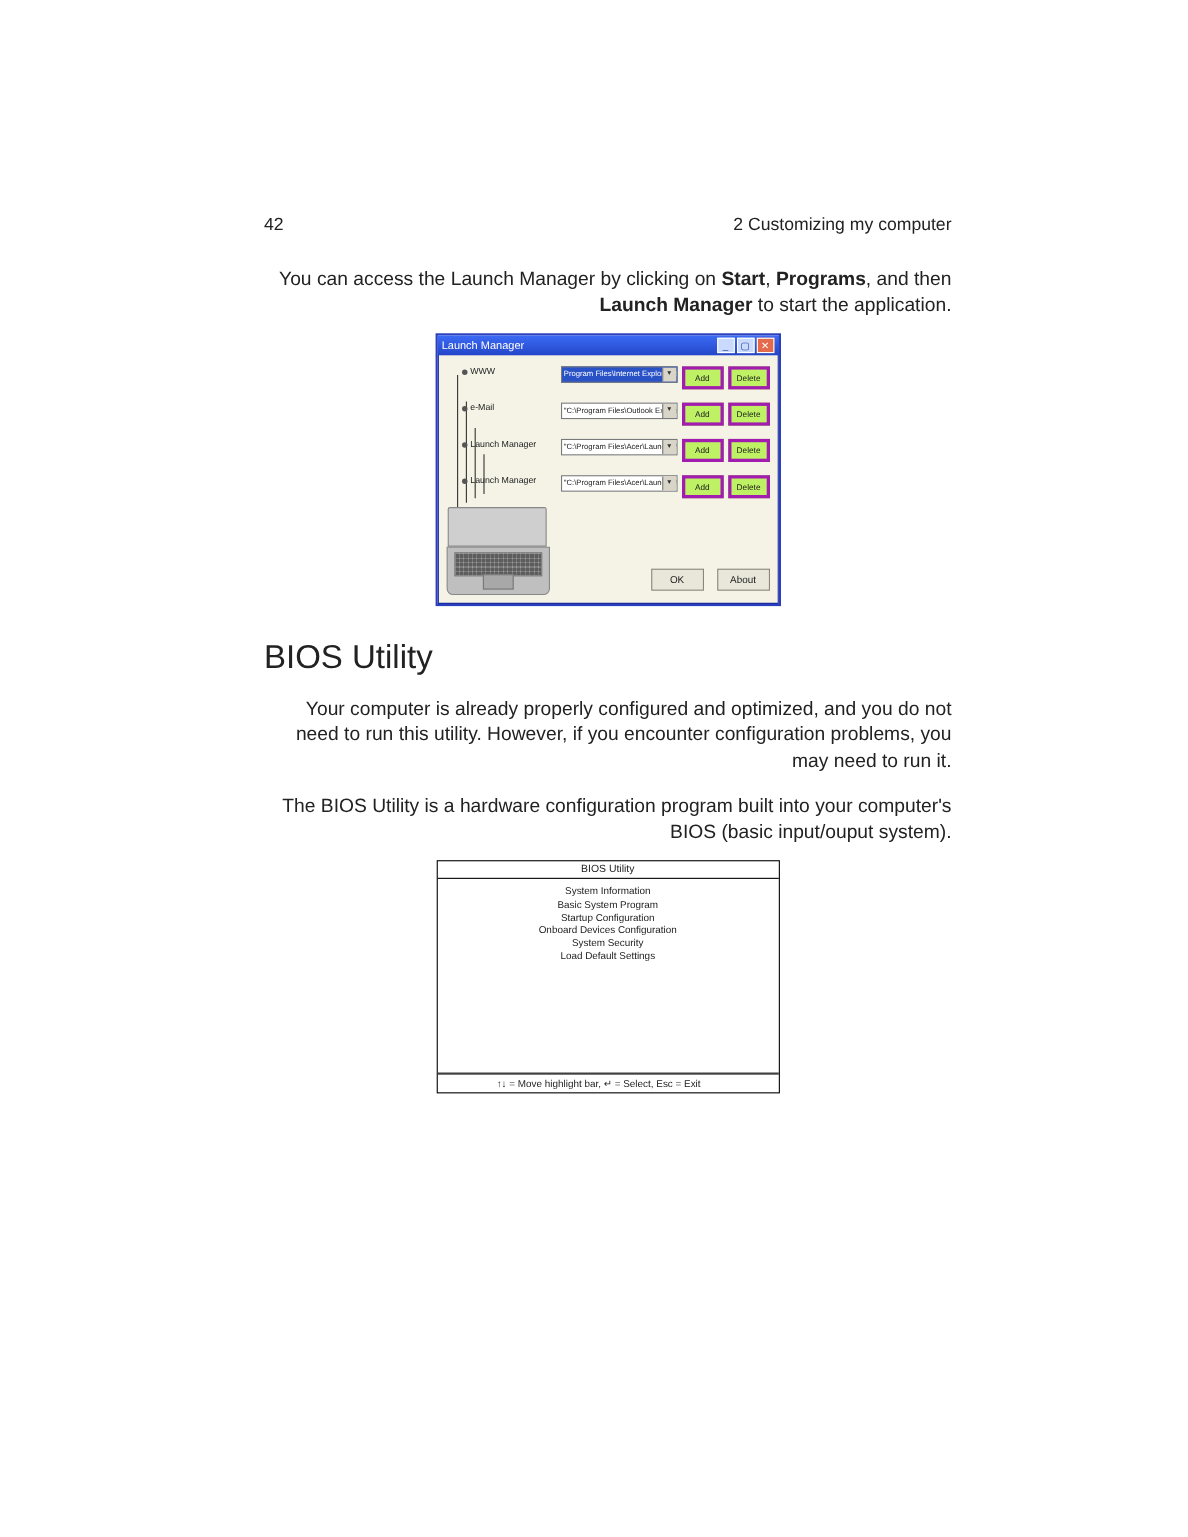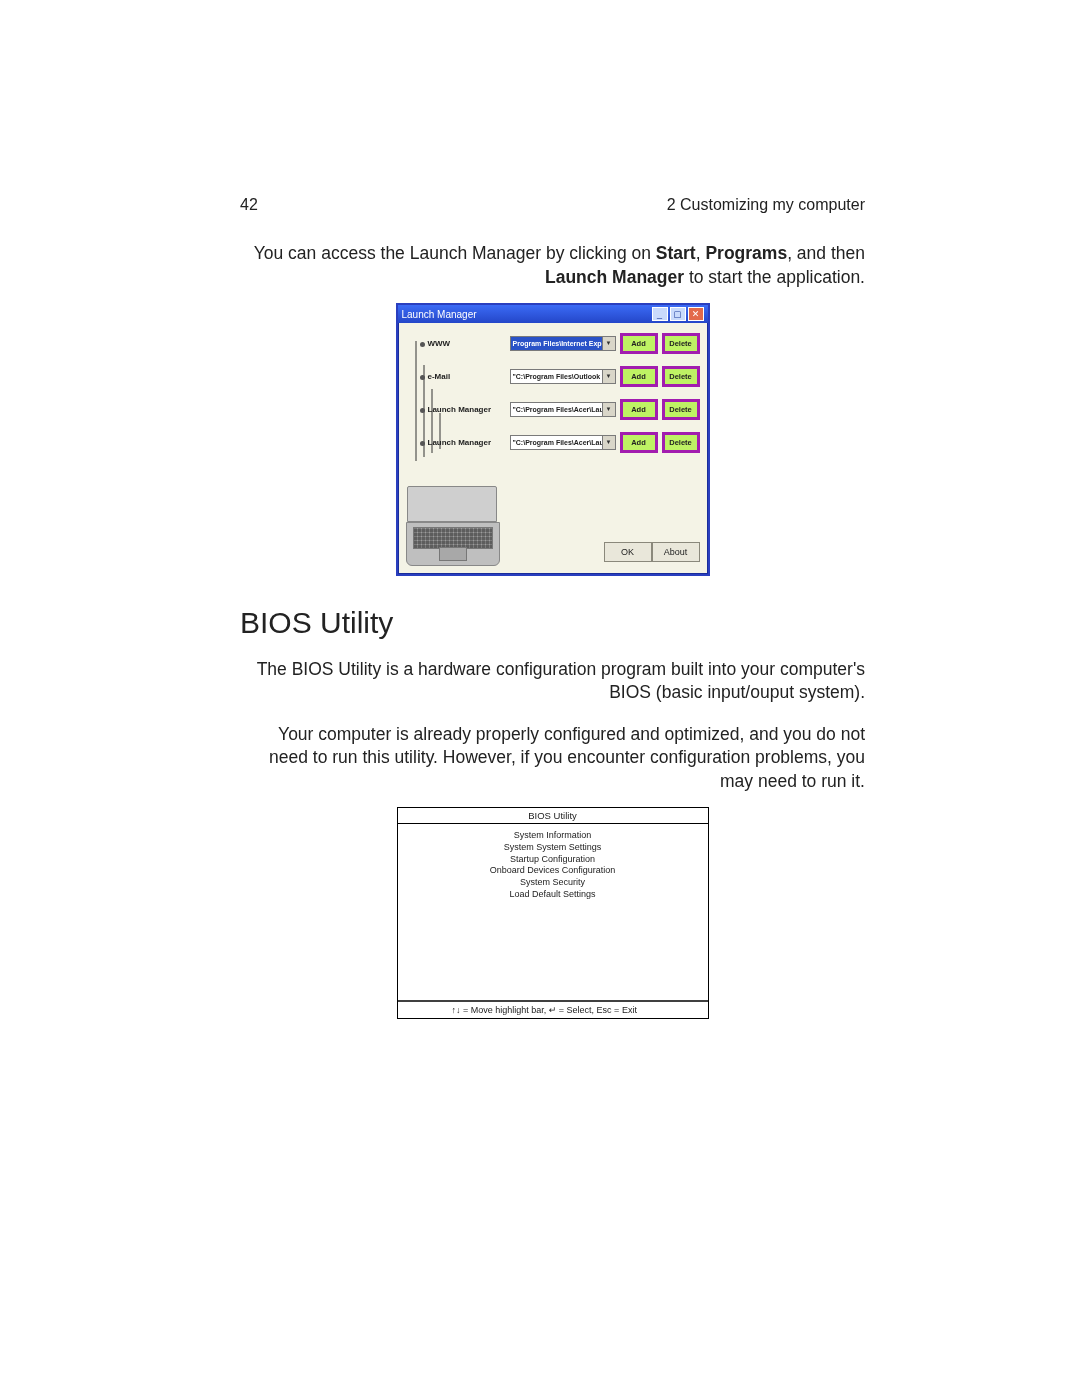--- a/index.html
+++ b/index.html
@@ -67,24 +67,23 @@
     color: #1b3a9a;
     line-height: 1;
   }
   .lm-ctrl.close { background: #e36a4b; color: #fff; }
   .lm-body {
     padding: 10px 8px 8px 8px;
     position: relative;
   }
   .lm-row {
     display: flex;
-    align-items: center;
+    align-items: flex-start;
     margin-bottom: 12px;
     font-size: 8px;
-    font-weight: bold;
   }
   .lm-label {
     width: 82px;
     text-align: left;
     padding-left: 22px;
     position: relative;
   }
   .lm-label::before {
     content: "";
     position: absolute;
@@ -118,22 +117,22 @@
     width: 32px; height: 15px;
     margin-left: 4px;
     background: #bef264;
     border: 3px solid #a21caf;
     font-size: 7.5px;
     display: flex; align-items: center; justify-content: center;
   }
   .lm-bottom {
     display: flex;
     justify-content: flex-end;
-    gap: 0;
-    margin-top: 89px;
+    gap: 12px;
+    margin-top: 64px;
     margin-bottom: 4px;
   }
   .lm-big-btn {
     width: 46px; height: 18px;
     background: #e9e7da;
     border: 1px solid #8a887b;
     font-size: 9px;
     display: flex; align-items: center; justify-content: center;
   }
   .lm-laptop {
@@ -285,28 +284,28 @@
         <div class="lm-base">
           <div class="lm-kbd"></div>
           <div class="lm-tp"></div>
         </div>
       </div>
     </div>
   </div>
 
   <h2 class="section">BIOS Utility</h2>
 
+  <p class="body-text">Your computer is already properly configured and optimized, and you do not need to run this utility.  However, if you encounter configuration problems, you may need to run it.</p>
   <p class="body-text">The BIOS Utility is a hardware configuration program built into your computer's BIOS (basic input/ouput system).</p>
-  <p class="body-text">Your computer is already properly configured and optimized, and you do not need to run this utility.  However, if you encounter configuration problems, you may need to run it.</p>
 
   <div class="bios-box">
     <div class="bios-head">BIOS Utility</div>
     <div class="bios-body">
       <div>System Information</div>
-      <div>System System Settings</div>
+      <div>Basic System Program</div>
       <div>Startup Configuration</div>
       <div>Onboard Devices Configuration</div>
       <div>System Security</div>
       <div>Load Default Settings</div>
     </div>
     <div class="bios-foot">↑↓ = Move highlight bar, ↵ = Select, Esc = Exit</div>
   </div>
 
 </div>
 

